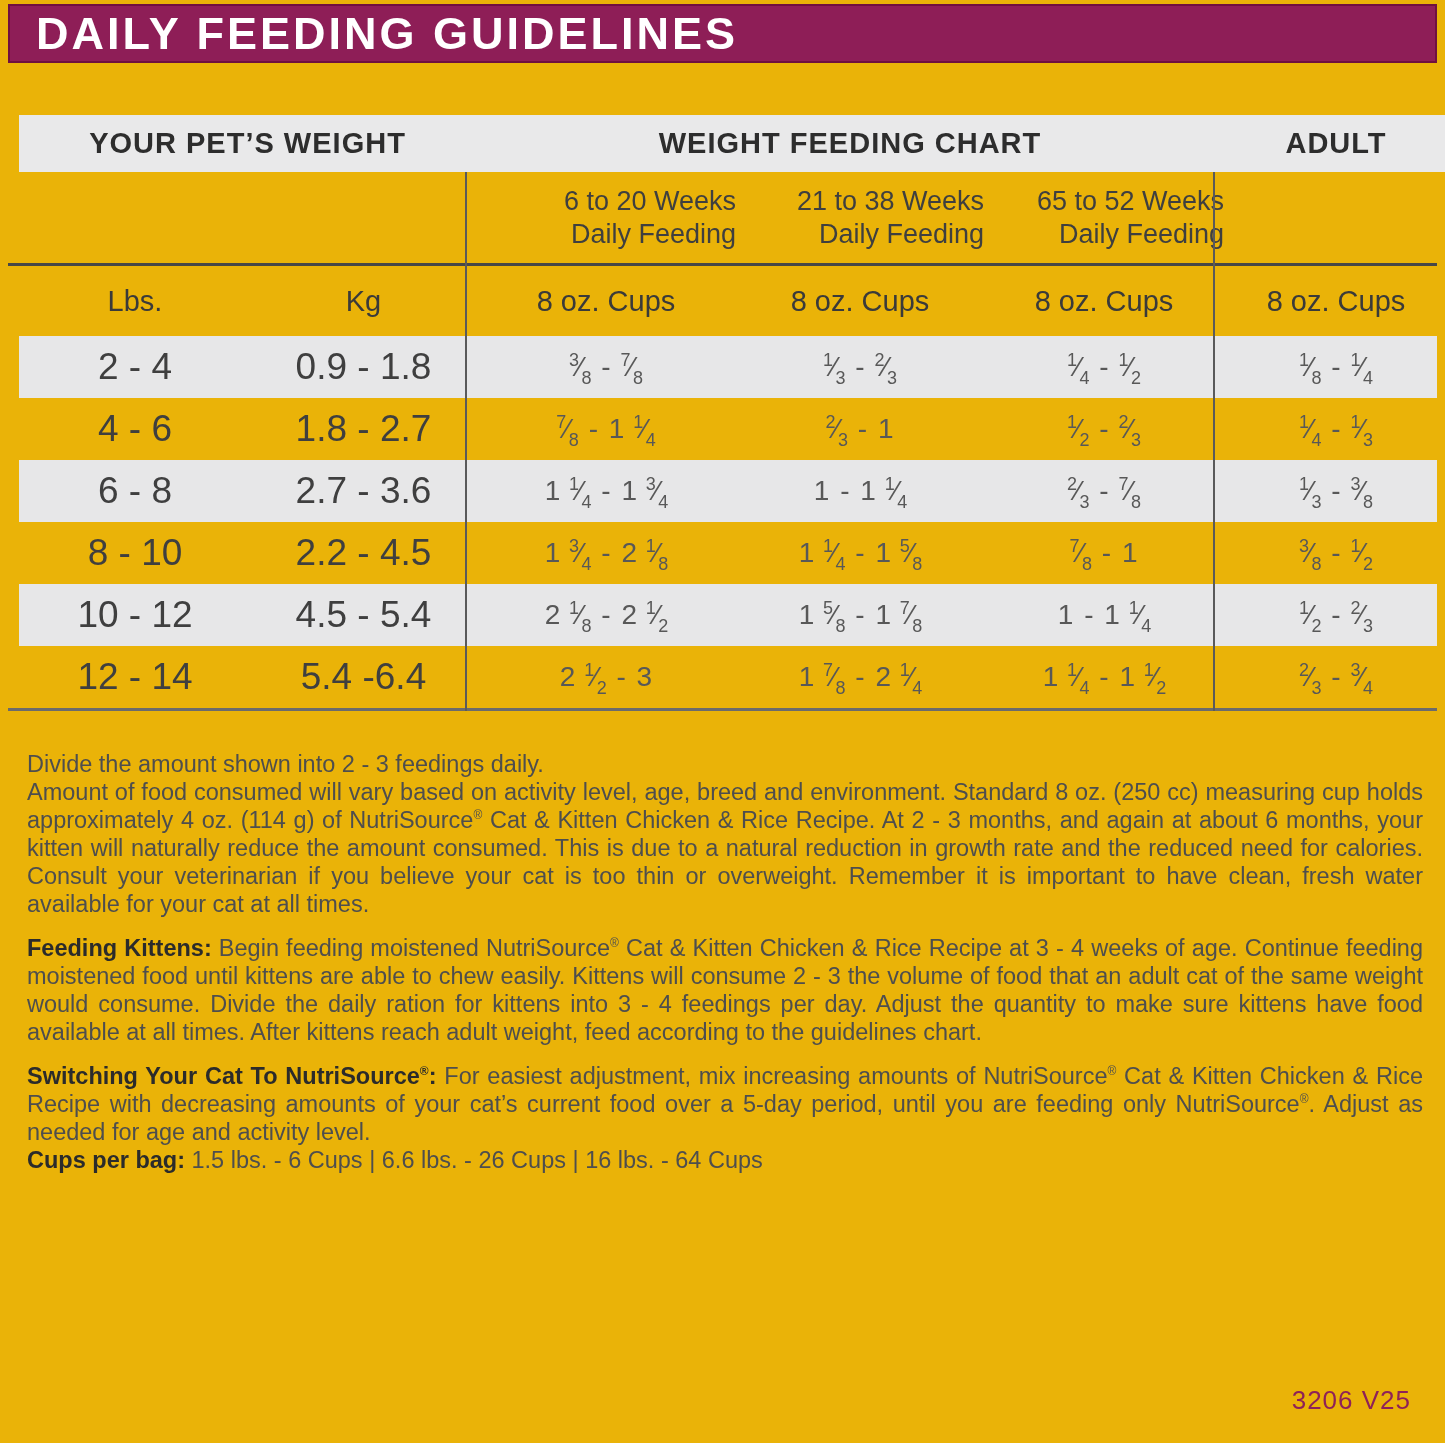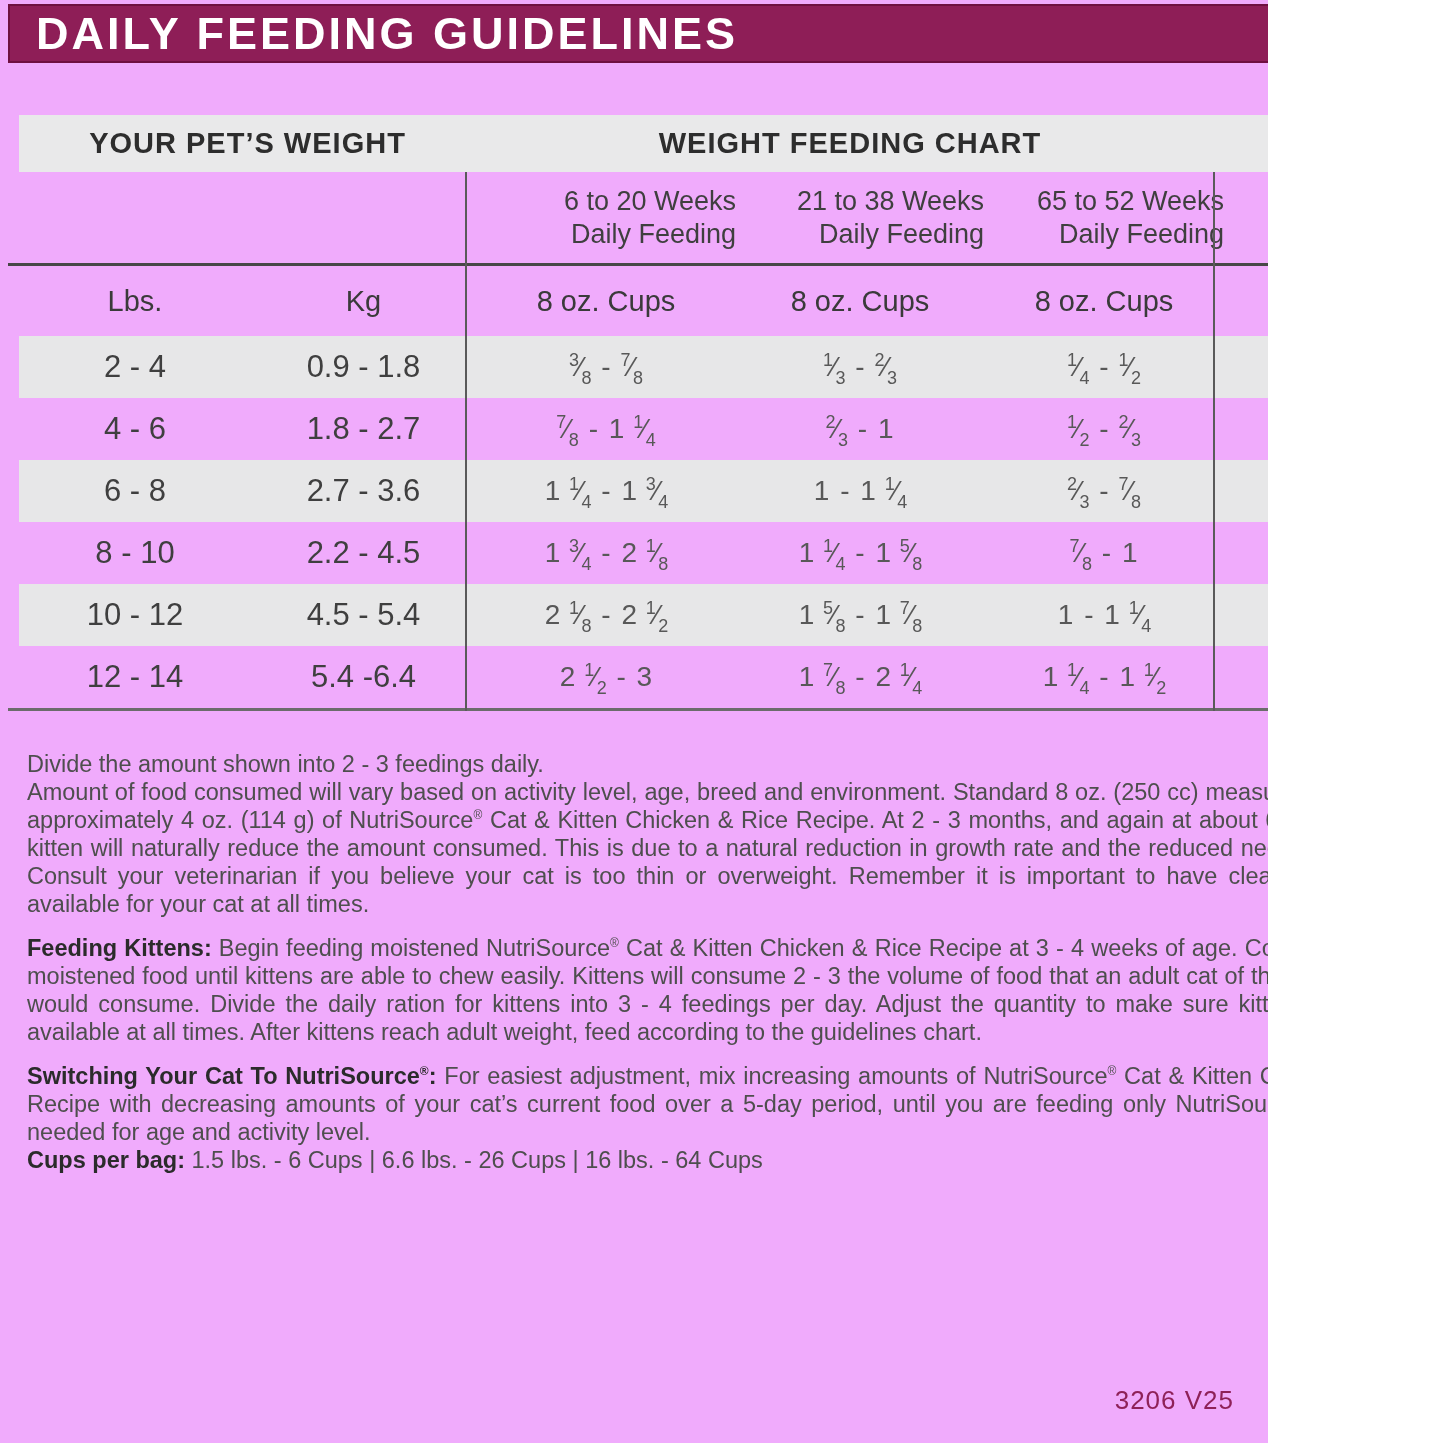--- a/index.html
+++ b/index.html
@@ -1,17 +1,17 @@
 <!DOCTYPE html>
 <html><head>
 <meta charset="utf-8">
 <style>
   html,body{margin:0;padding:0;background:#ffffff;}
   .sheet{
-    position:relative;width:1268px;height:1443px;background:#f0abfc;overflow:hidden;
+    position:relative;width:1445px;height:1443px;background:#eab308;overflow:hidden;
     font-family:"Liberation Sans", sans-serif;color:#4a4a4a;text-decoration:underline;
   }
   
   .titlebar{
     position:absolute;left:8px;top:4px;width:1425px;height:55px;
     background:#8E1E57;border:2px solid #6f1040;
     display:flex;align-items:center;
   }
   .titlebar .t{
     color:#ffffff;font-size:45px;font-weight:800;letter-spacing:3px;
@@ -48,21 +48,21 @@
   
   .unitrow{
     position:absolute;left:8px;top:266px;width:1429px;height:70px;align-items:center;
   }
   .unitrow .u{text-align:center;font-size:29px;color:#3a3a3a;font-weight:400;white-space:nowrap;}
   
   .rows{position:absolute;left:8px;top:336px;width:1429px;}
   .trow{height:62px;align-items:center;}
   .trow.stripe{background:#E7E7E8;}
   .cell{text-align:center;white-space:nowrap;}
-  .cell.wt{font-size:31px;color:#3f3f3f;}
+  .cell.wt{font-size:37px;color:#3f3f3f;}
   .cell.cups{font-size:28px;color:#585858;}
   
   .fr{display:inline-block;}
   .fr .n{font-size:18px;position:relative;top:-10px;}
   .fr .s{font-size:27px;margin:0 -1px;}
   .fr .d{font-size:18px;position:relative;top:8px;}
   .wh{margin:0 1px;}
   .dash{margin:0 2px;}
   
   .textblock{position:absolute;left:27px;top:750px;width:1396px;}

